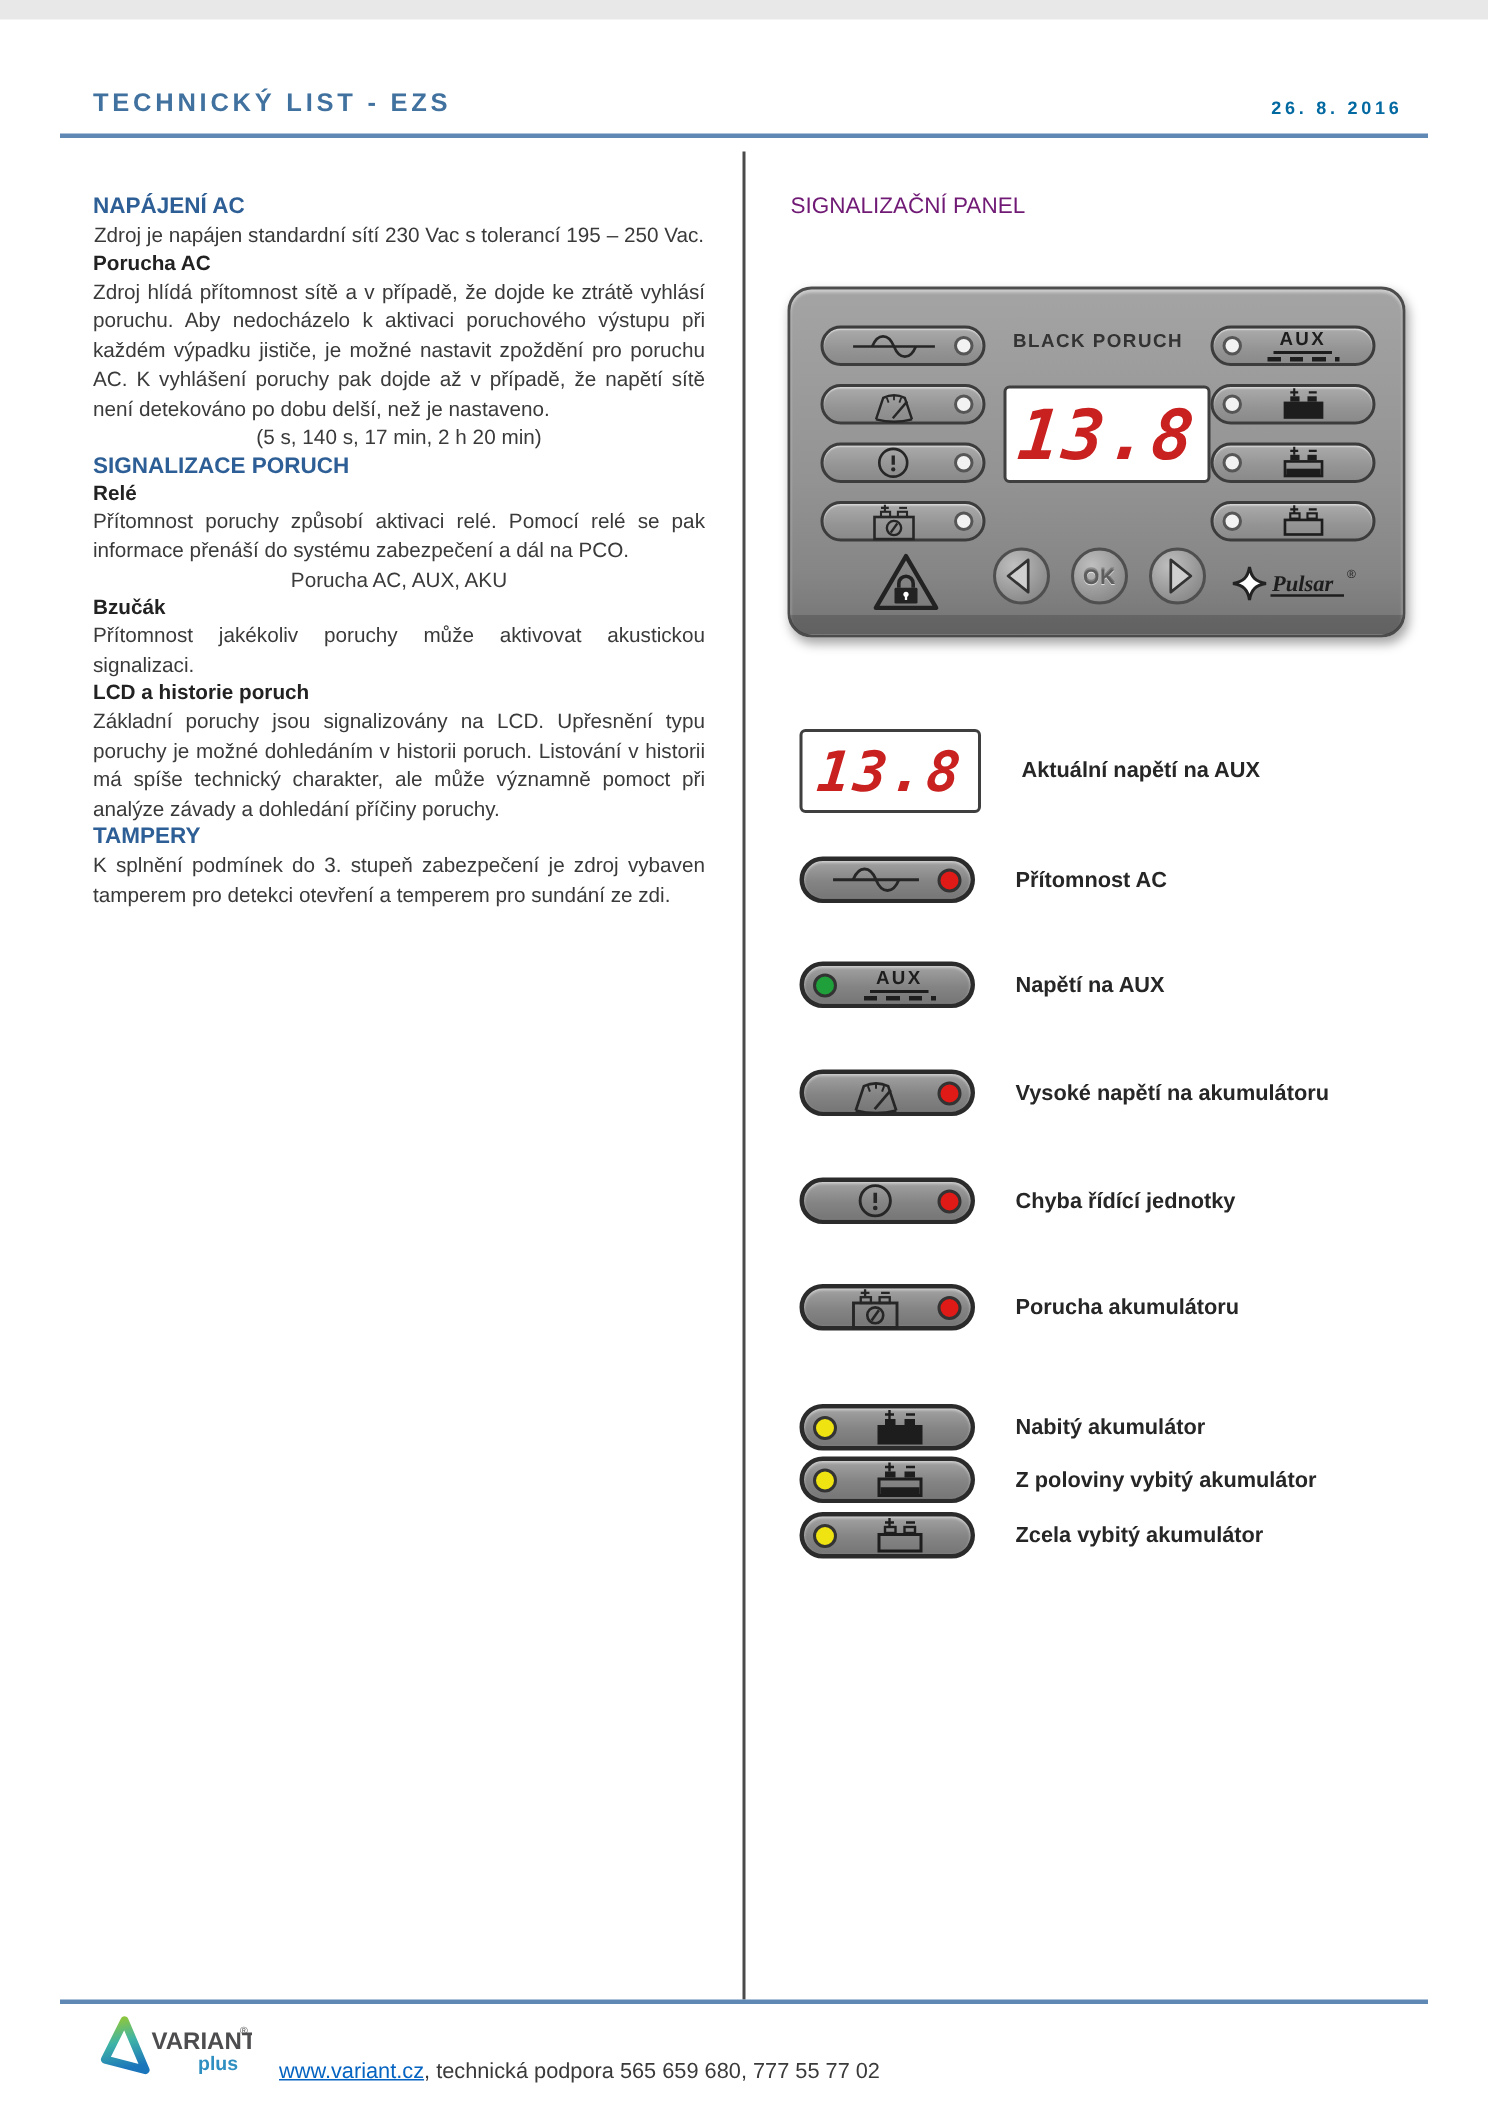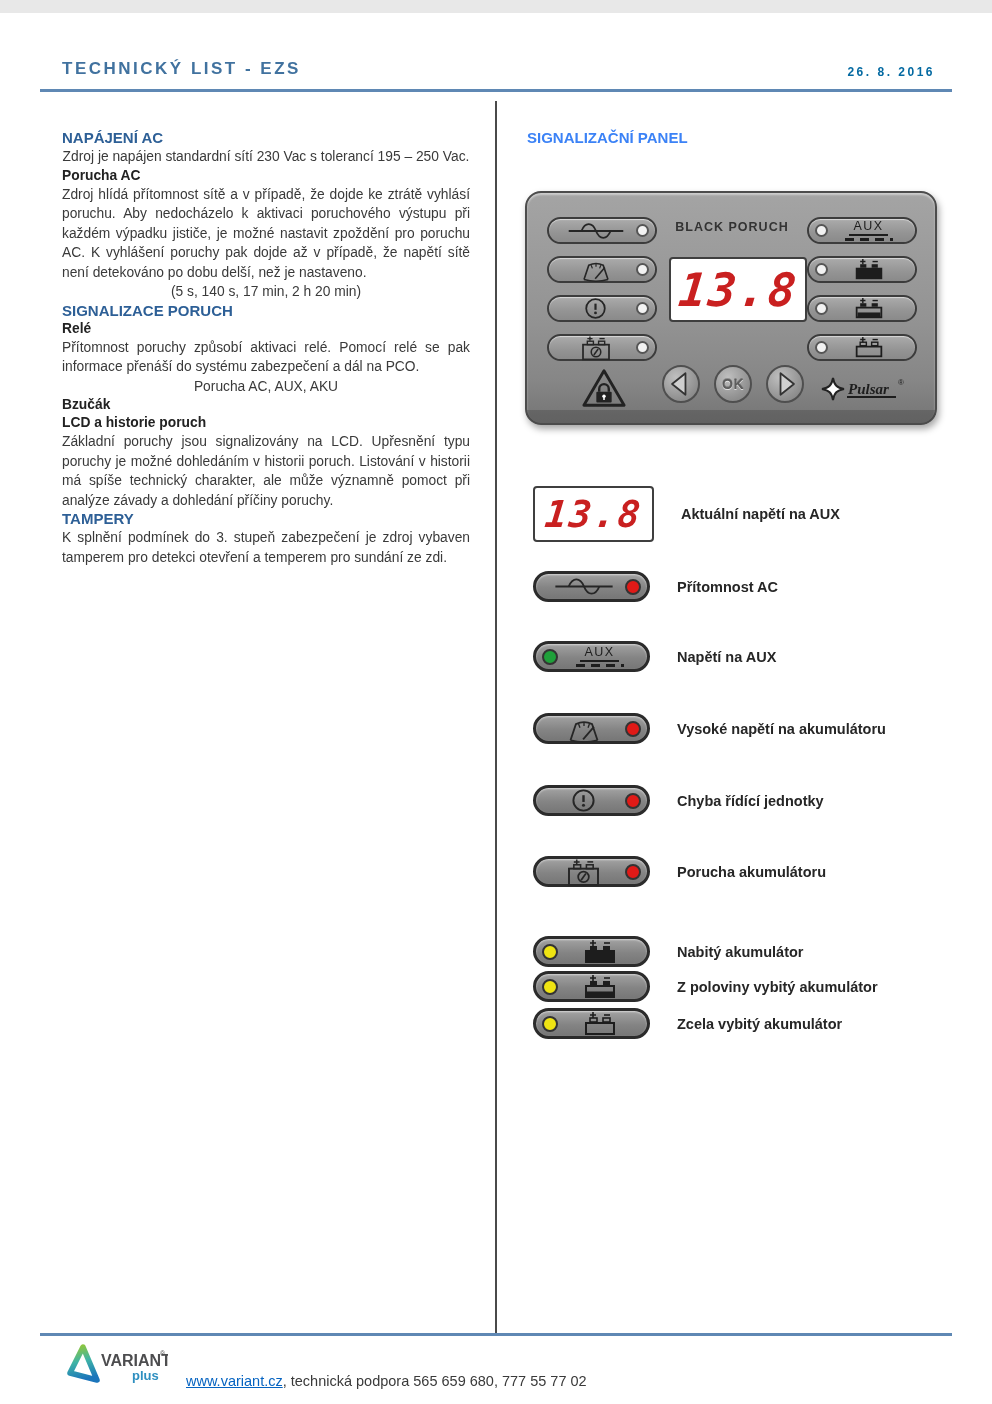--- a/index.html
+++ b/index.html
@@ -20,21 +20,21 @@
   .left-col{position:absolute;left:62px;top:116px;width:408px;}
   .left-col h2{margin:0;font-size:15px;font-weight:bold;color:#2d5f96;line-height:18px;}
   .left-col h3{margin:0;font-size:13.8px;font-weight:bold;color:#222;line-height:18px;}
   .left-col p{margin:0;font-size:13.8px;line-height:19.5px;text-align:justify;}
   .left-col p.nojust{text-align:center;}
   .mt2{margin-top:2px}.mt4{margin-top:4px}.mt17{margin-top:17px}.mt19{margin-top:19px}
   .mt21{margin-top:21px}.mt22{margin-top:22px}.mt27{margin-top:27px}.mt46{margin-top:46px}
   .mt1{margin-top:1px}
 
   
-  .right-heading{position:absolute;left:527px;top:116px;font-size:15px;font-weight:bold;color:#3b82f6;}
+  .right-heading{position:absolute;left:527px;top:116px;font-size:15px;font-weight:normal;color:#701a75;}
 
   
   .device{position:absolute;left:525px;top:178px;width:408px;height:230px;
           border:2px solid #4c4c4c;border-radius:16px;
           background:linear-gradient(180deg,#a4a4a4 0%,#939393 55%,#868686 82%,#747474 100%);
           box-shadow:2px 4px 7px rgba(0,0,0,.35), inset 0 2px 2px rgba(255,255,255,.45);}
   .device::after{content:"";position:absolute;left:0;right:0;bottom:0;height:13px;
           background:rgba(0,0,0,.16);border-radius:0 0 14px 14px;}
   .pill{position:absolute;display:flex;align-items:center;height:27px;width:110px;
         border:2px solid #3c3c3c;border-radius:14px;padding:0 6px;box-sizing:border-box;
@@ -57,21 +57,21 @@
            border:2px solid #4f4f4f;box-sizing:border-box;display:flex;align-items:center;justify-content:center;
            background:radial-gradient(circle at 35% 30%,#bfbfbf,#929292 65%,#7d7d7d);}
   .nav-left{left:135px}.nav-ok{left:187px}.nav-right{left:239px}
   .ok-txt{font-size:14px;font-weight:bold;color:#5d5d5d;letter-spacing:.5px;
           text-shadow:0 1px 0 rgba(255,255,255,.65), 0 -1px 0 rgba(0,0,0,.25);}
   .lock-wrap{position:absolute;left:54px;top:174px;}
   .pulsar-wrap{position:absolute;left:293px;top:182px;}
 
   
   .aux-sym{display:flex;flex-direction:column;align-items:center;}
-  .aux-txt{font-weight:normal;font-size:12.5px;color:#1d1d1d;line-height:1;letter-spacing:1.5px;
+  .aux-txt{font-weight:bold;font-size:12.5px;color:#1d1d1d;line-height:1;letter-spacing:1.5px;
            border-bottom:2.2px solid #1d1d1d;padding:0 4px 1px;}
   .aux-dashes{margin-top:2.5px;width:48px;height:2.2px;
            background:repeating-linear-gradient(90deg,#1d1d1d 0 9px,transparent 9px 15px);}
 
   
   .legend{position:absolute;left:533px;top:475px;width:440px;}
   .legend-row{position:absolute;left:0;display:flex;align-items:center;}
   .lr0{top:0;height:52px}.lr1{top:83px}.lr2{top:153px}.lr3{top:225px}.lr4{top:297px}
   .lr5{top:368px}.lr6{top:448px}.lr7{top:483px}.lr8{top:520px}
   .legend-row{height:31px}
@@ -107,20 +107,21 @@
     <h2>NAPÁJENÍ AC</h2>
     <p class="mt4 nojust">Zdroj je napájen standardní sítí 230 Vac s tolerancí 195 – 250 Vac.</p>
     <h3 class="mt21">Porucha AC</h3>
     <p class="mt1">Zdroj hlídá přítomnost sítě a v případě, že dojde ke ztrátě vyhlásí poruchu. Aby nedocházelo k aktivaci poruchového výstupu při každém výpadku jističe, je možné nastavit zpoždění pro poruchu AC. K vyhlášení poruchy pak dojde až v případě, že napětí sítě není detekováno po dobu delší, než je nastaveno.</p>
     <p class="nojust">(5 s, 140 s, 17 min, 2 h 20 min)</p>
     <h2 class="mt27">SIGNALIZACE PORUCH</h2>
     <h3 class="mt17">Relé</h3>
     <p class="mt1">Přítomnost poruchy způsobí aktivaci relé. Pomocí relé se pak informace přenáší do systému zabezpečení a dál na PCO.</p>
     <p class="nojust">Porucha AC, AUX, AKU</p>
     <h3 class="mt19">Bzučák</h3>
+    <p class="mt1">Přítomnost jakékoliv poruchy může aktivovat akustickou signalizaci.</p>
     <h3 class="mt22">LCD a historie poruch</h3>
     <p class="mt1">Základní poruchy jsou signalizovány na LCD. Upřesnění typu poruchy je možné dohledáním v historii poruch. Listování v historii má spíše technický charakter, ale může významně pomoct při analýze závady a dohledání příčiny poruchy.</p>
     <h2 class="mt46">TAMPERY</h2>
     <p class="mt2">K splnění podmínek do 3. stupeň zabezpečení je zdroj vybaven tamperem pro detekci otevření a temperem pro sundání ze zdi.</p>
   </div>
 
   <div class="right-heading">SIGNALIZAČNÍ PANEL</div>
 
   <div class="device">
 

